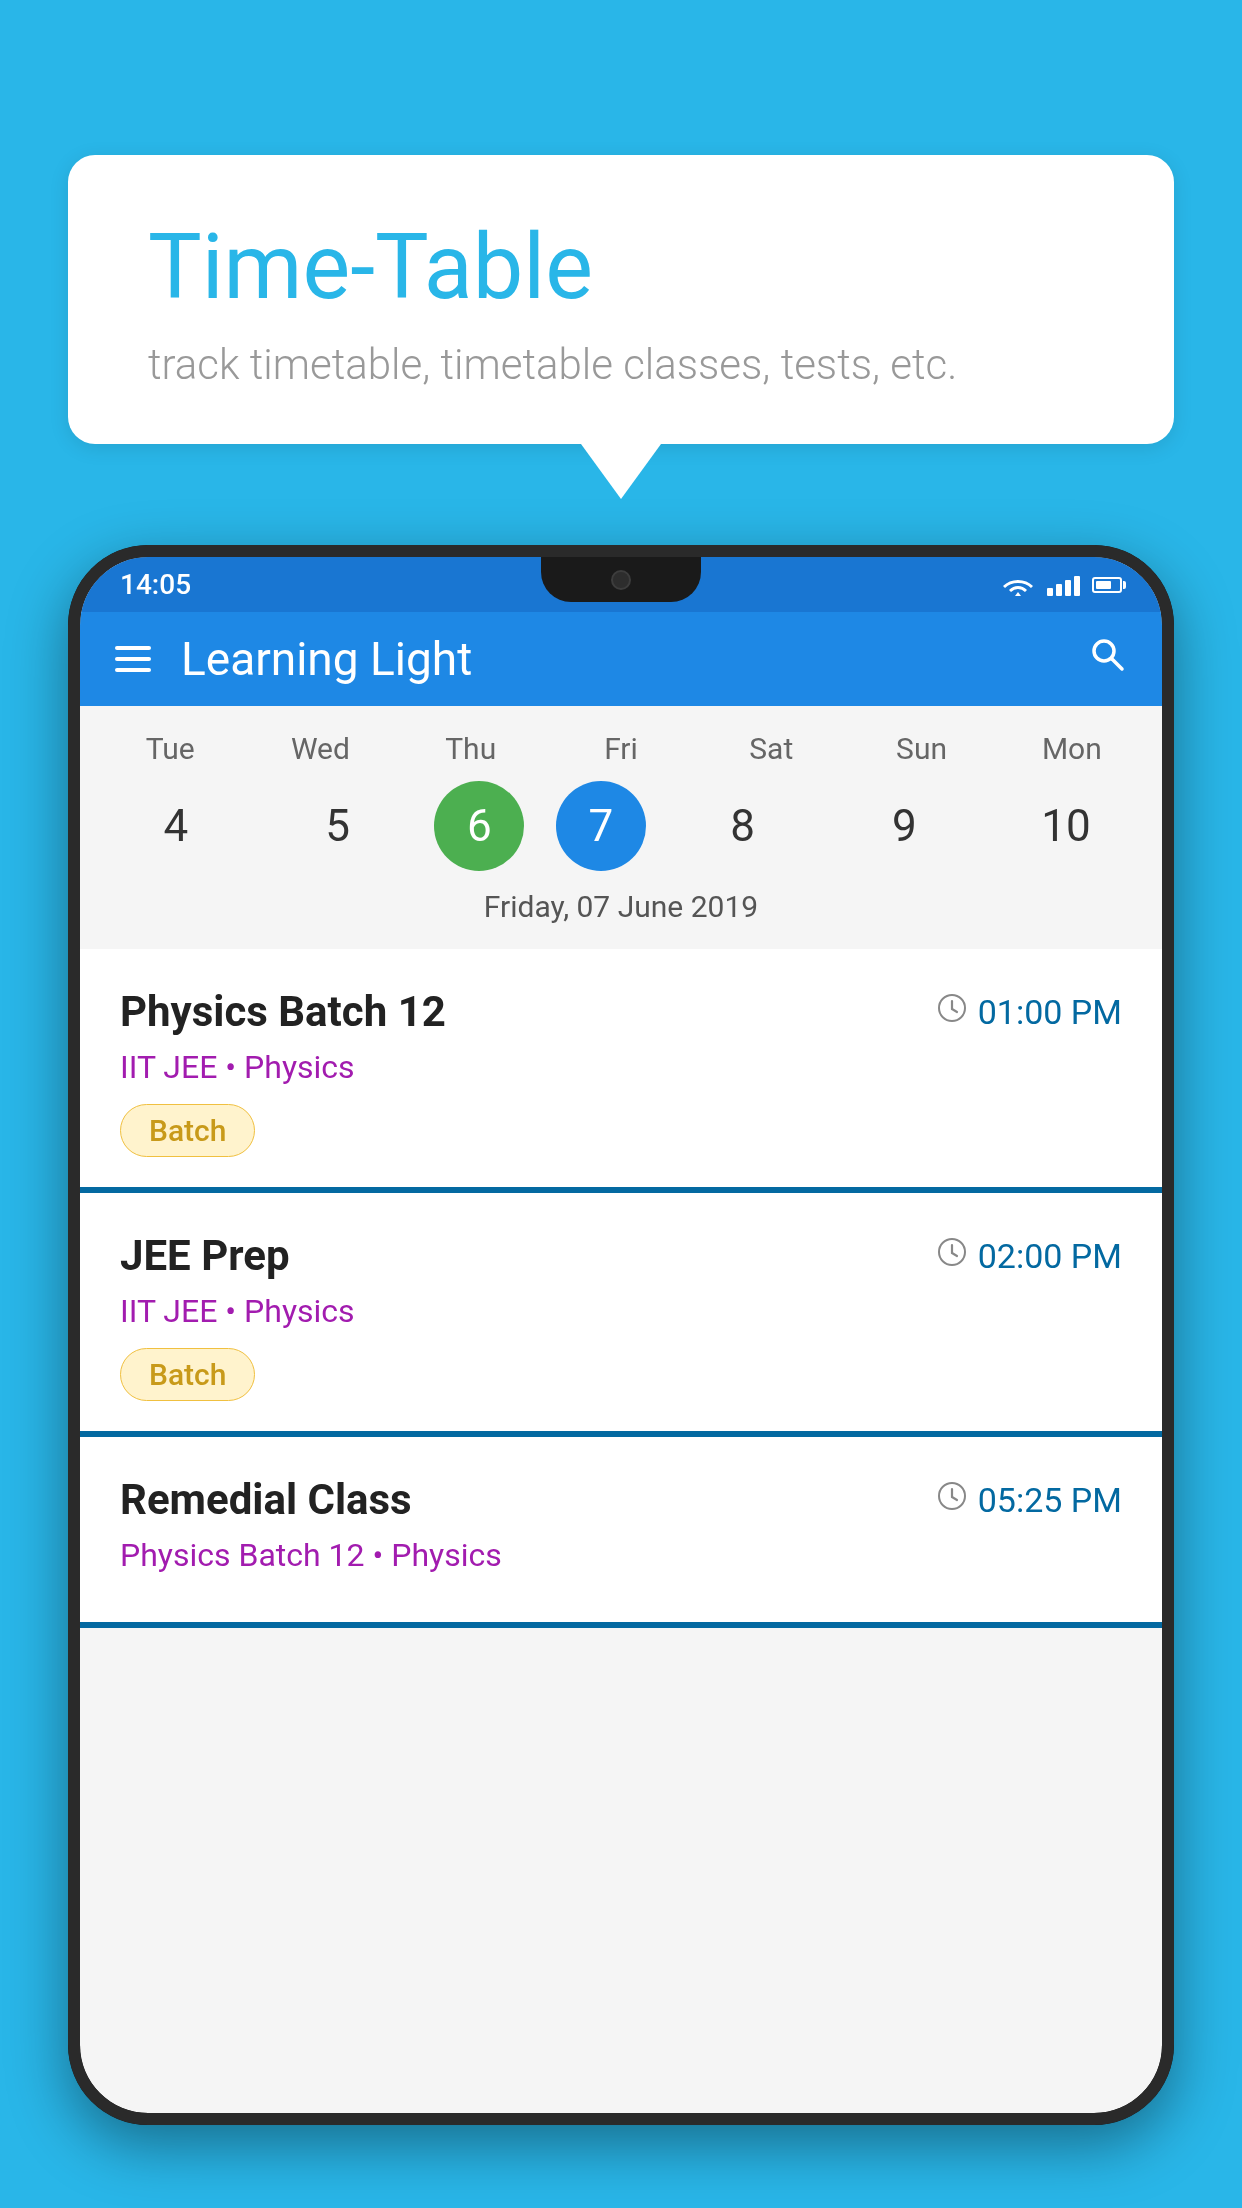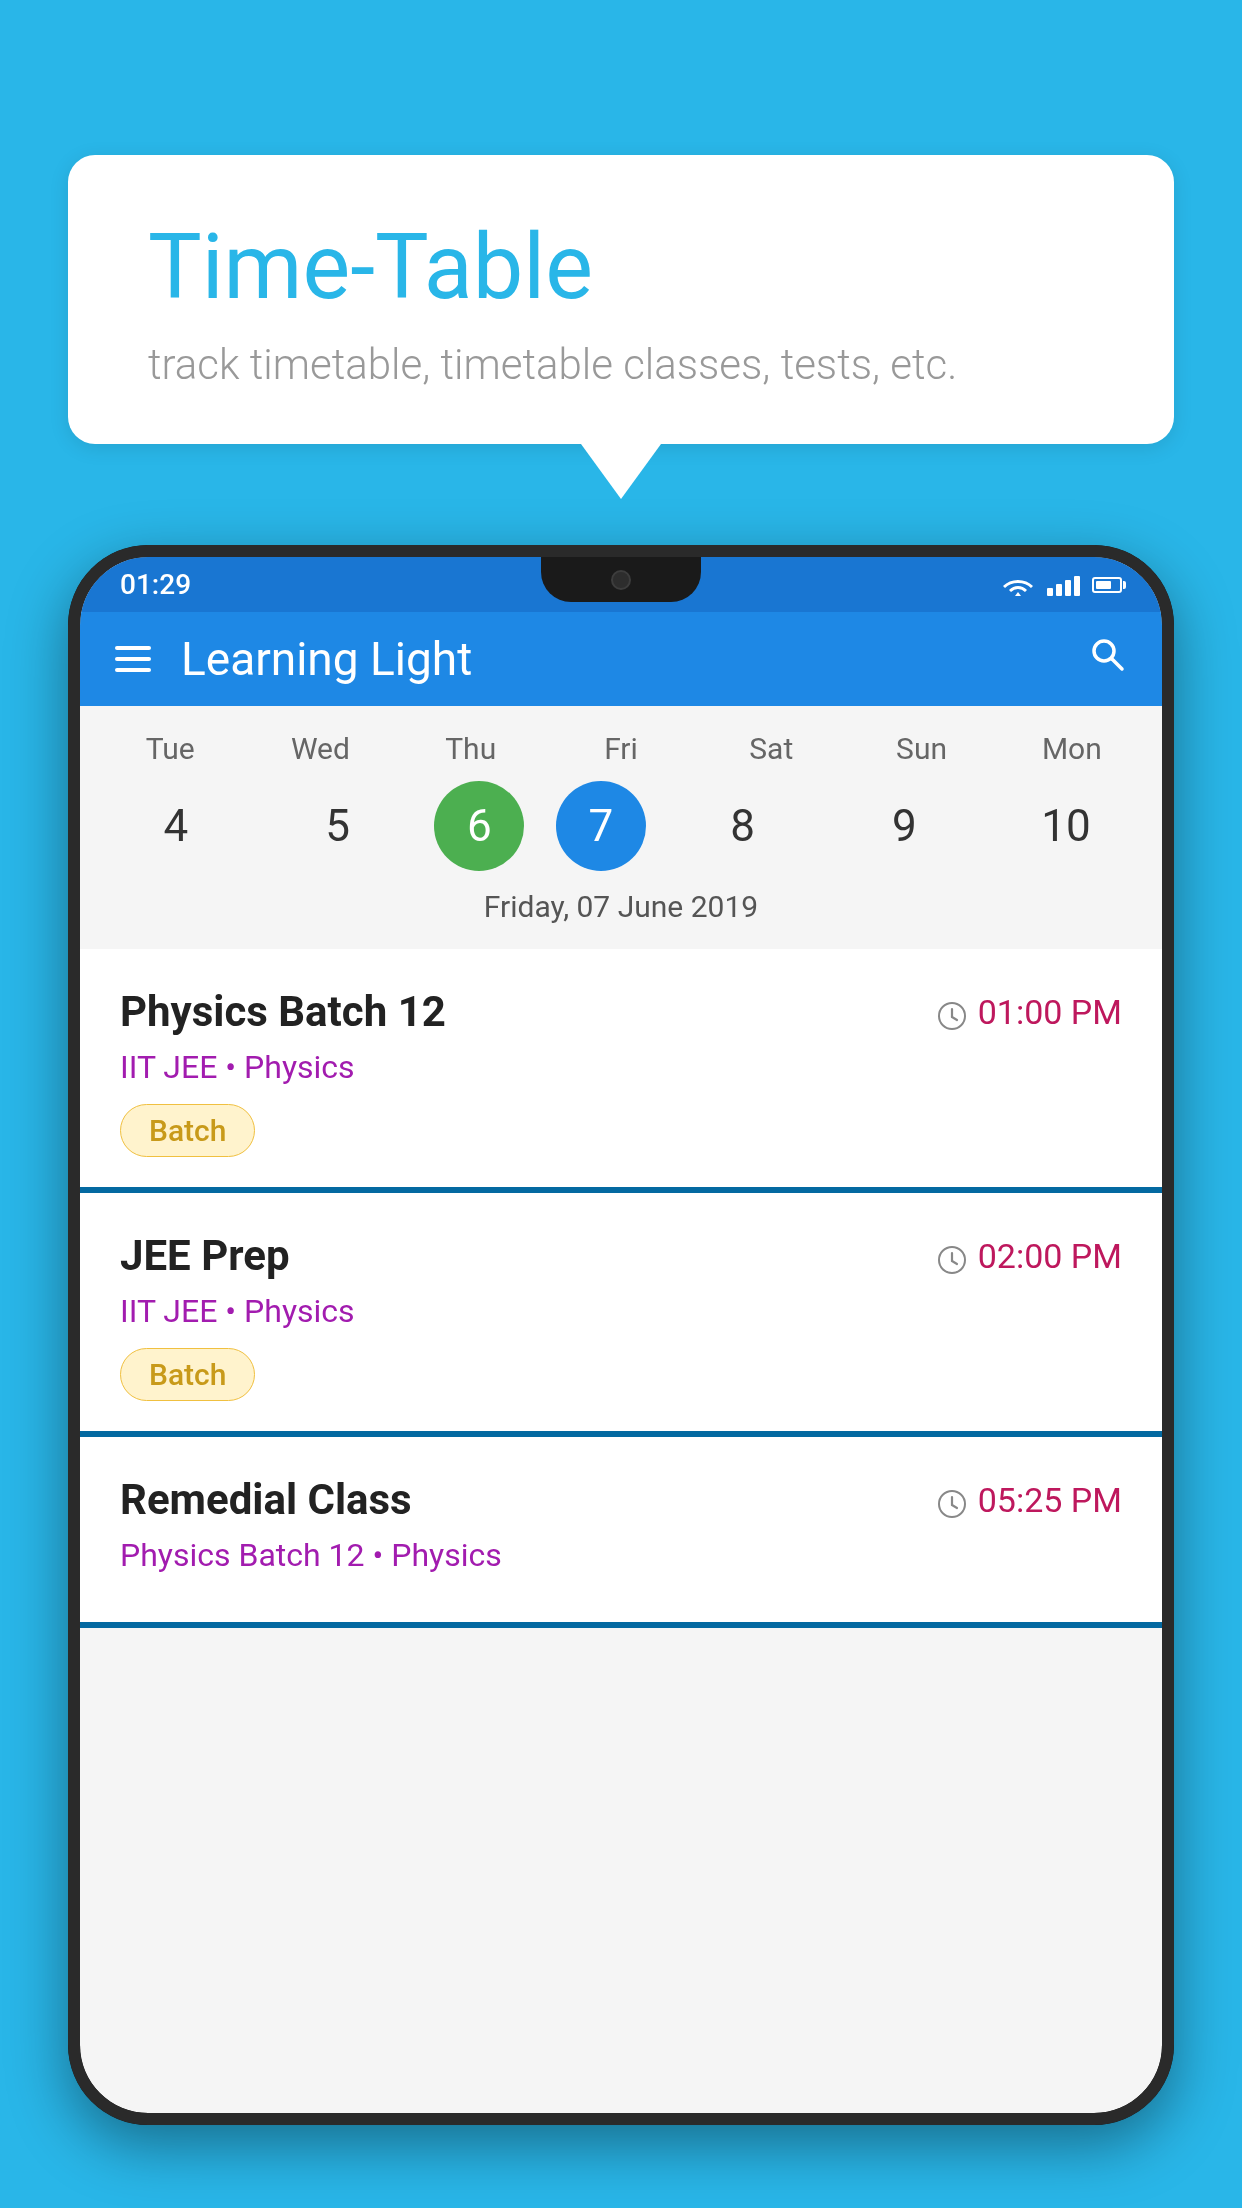--- a/index.html
+++ b/index.html
@@ -246,23 +246,23 @@
     }
 
     .schedule-item-title {
       font-size: 42px;
       font-weight: 700;
       color: #222;
     }
 
     .schedule-item-time {
       font-size: 34px;
-      color: #be185d;
-      display: flex;
-      align-items: flex-end;
+      color: #0369a1;
+      display: flex;
+      align-items: flex-start;
       gap: 10px;
     }
 
     .schedule-item-subtitle {
       font-size: 32px;
       color: #a21caf;
       margin-bottom: 18px;
     }
 
     .batch-badge {
@@ -398,21 +398,21 @@
     <div class="phone-side-btn-left-2"></div>
     <div class="phone-side-btn-left-3"></div>
 
     <div class="phone-screen">
 
       <div class="notch">
         <div class="notch-camera"></div>
       </div>
 
       <div class="status-bar">
-        <span class="status-bar-time">01:29</span>
+        <span class="status-bar-time">14:05</span>
         <div class="status-bar-icons">
 
           <svg width="34" height="26" viewBox="0 0 34 26" fill="white">
             <path d="M17 20 L20 24 L14 24 Z"></path>
             <path d="M17 14 Q22 14 26 18 L24 20 Q21 17 17 17 Q13 17 10 20 L8 18 Q12 14 17 14Z"></path>
             <path d="M17 8 Q26 8 32 14 L30 16 Q25 11 17 11 Q9 11 4 16 L2 14 Q8 8 17 8Z"></path>
           </svg>
 
           <div class="icon-signal">
             <span style="height:8px"></span>

